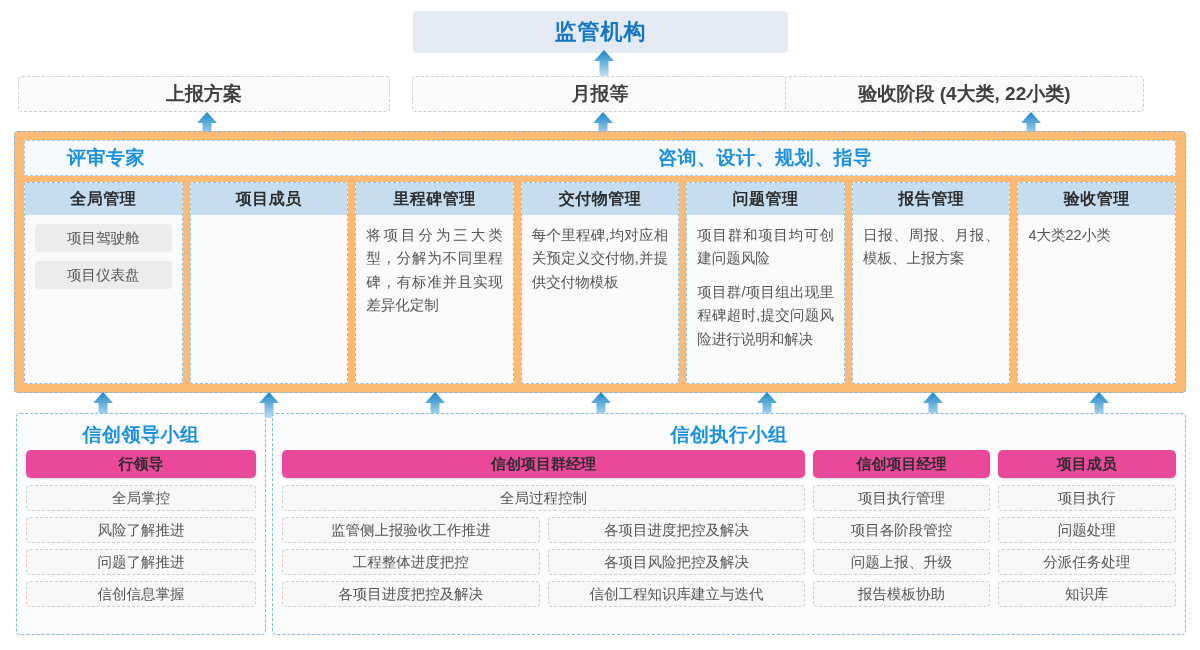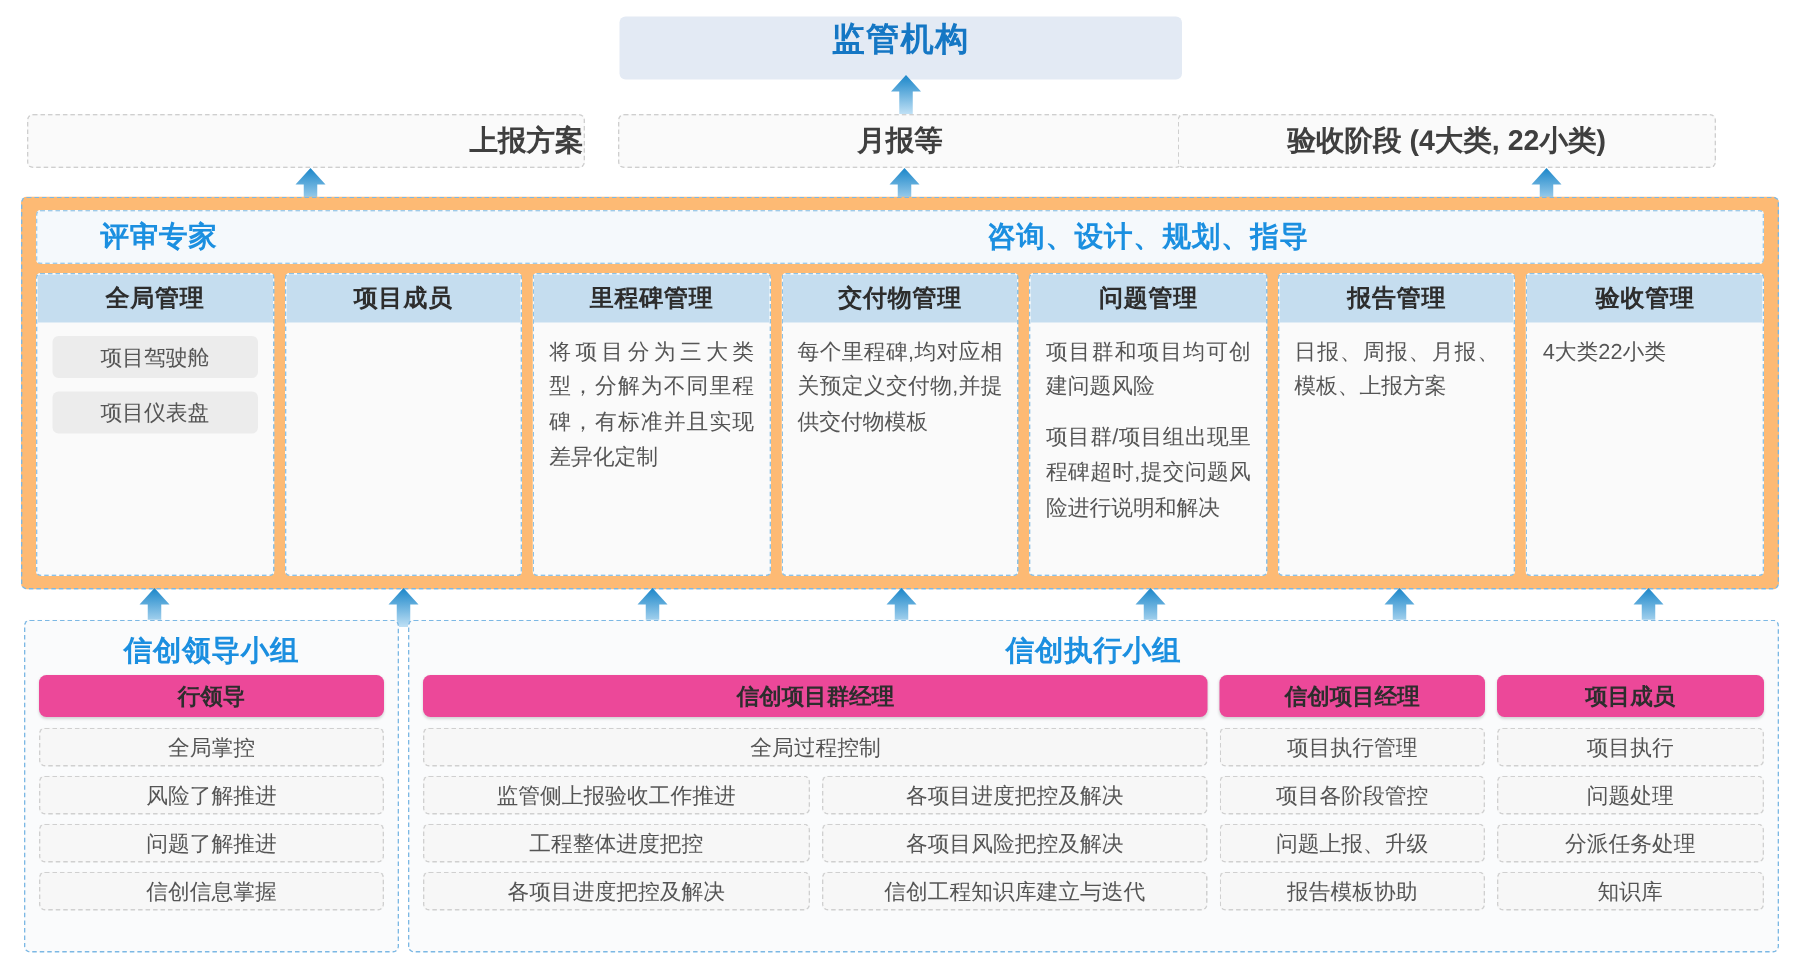--- a/index.html
+++ b/index.html
@@ -8,37 +8,37 @@
     background: #ffffff;
     font-family: "Liberation Sans", "DejaVu Sans", sans-serif;
     overflow: hidden;
   }
   #root { position: relative; width: 1200px; height: 650px; }
 
   
   .regulator {
     position: absolute; left: 413px; top: 11px; width: 375px; height: 42px;
     background: #e3eaf4; border-radius: 4px;
-    display: flex; align-items: flex-start; justify-content: center;
+    display: flex; align-items: center; justify-content: center;
     color: #1577c4; font-size: 22px; font-weight: bold; letter-spacing: 1px;
   }
 
   
   .arrow { position: absolute; width: 22px; height: 26px; }
   .arrow svg { display: block; width: 22px; height: 26px; }
 
   
   .topbox {
     position: absolute; top: 76px; height: 36px;
     border: 1px dashed #cfcfcf; border-radius: 4px;
     background: #fafafa;
     display: flex; align-items: center; justify-content: center;
     font-size: 19px; font-weight: bold; color: #3f3f3f;
   }
-  #topbox-0 { left: 18px;  width: 372px; justify-content: flex-end; }
+  #topbox-0 { left: 18px;  width: 372px; }
   #topbox-1 { left: 412px; width: 376px; }
   #topbox-2 { left: 785px; width: 359px; text-align: center; }
 
   
   .mid-outer {
     position: absolute; left: 14px; top: 131px; width: 1172px; height: 262px;
     border: 1px dashed #7cb8e4; border-radius: 4px;
     background: #fdba74;
   }
   .mid-header {

